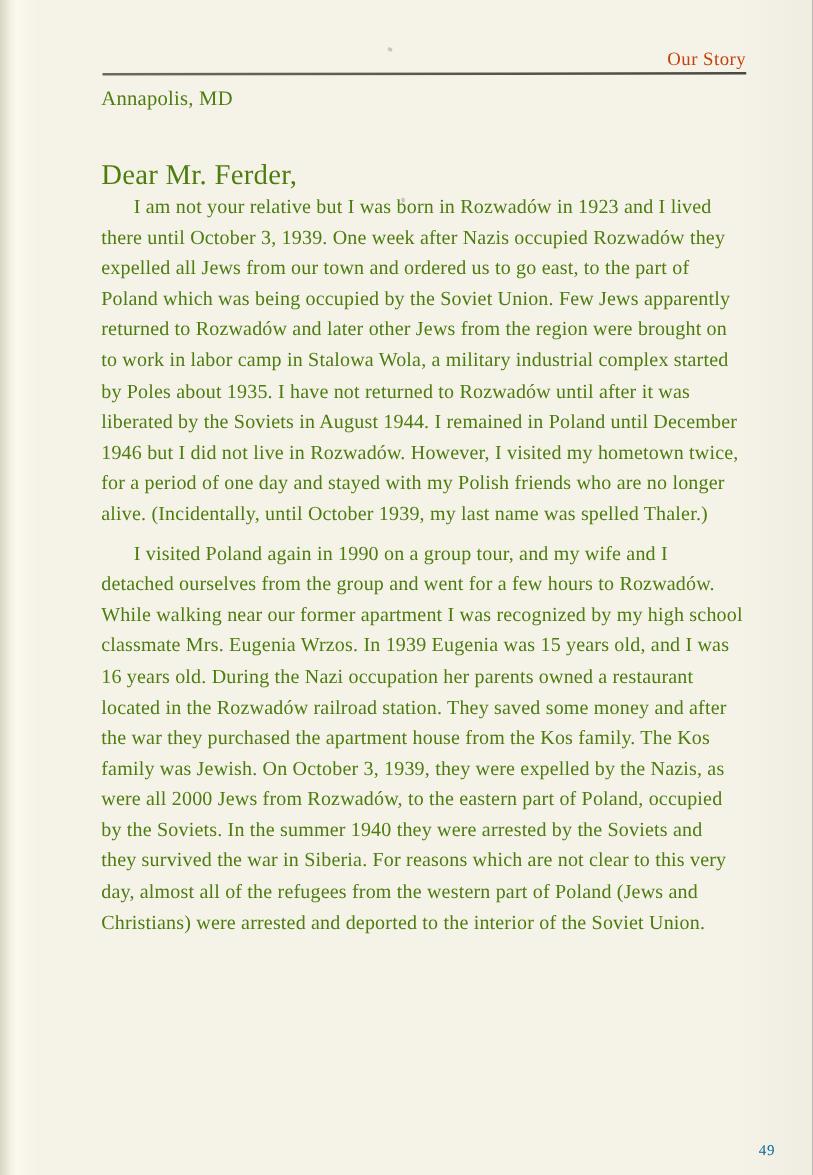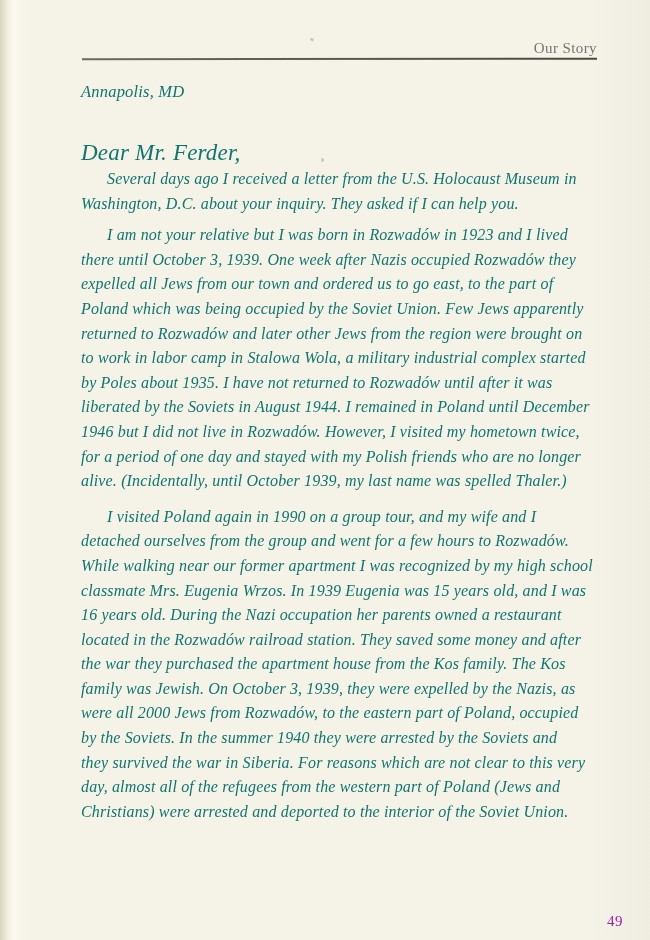--- a/index.html
+++ b/index.html
@@ -26,39 +26,38 @@
     right: 0; top: 0;
     width: 60px; height: 100%;
     background: linear-gradient(90deg, rgba(228,225,210,0) 0%, rgba(228,225,210,0.35) 100%);
   }
   .header-title {
     position: absolute;
     top: 40px;
     right: 53px;
     font-size: 15px;
     letter-spacing: 0.4px;
-    color: #737373;
+    color: #c2410c;
     text-align: center;
   }
   .header-rule {
     position: absolute;
     top: 58px;
     left: 82px;
     width: 515px;
     height: 2px;
     background: linear-gradient(90deg, #6a695f, #4a4941);
     transform: rotate(-0.08deg);
   }
   .letter {
     position: absolute;
     left: 81px;
-    top: 77px;
+    top: 64px;
     width: 527px;
-    font-style: italic;
-    color: #0f766e;
+    color: #4d7c0f;
   }
   .dateline { margin-bottom: 33px; }
   .dateline .dl-line {
     font-size: 16.5px;
     line-height: 30px;
     letter-spacing: 0.2px;
   }
   .salutation {
     font-size: 23px;
     line-height: 25px;
@@ -72,23 +71,23 @@
     letter-spacing: 0.15px;
     text-indent: 26px;
     white-space: pre;
     overflow: visible;
   }
   .body-block p:nth-child(2) { margin-bottom: 11px; }
   .page-number {
     position: absolute;
     left: 607px;
     top: 913px;
-    font-size: 15px;
+    font-size: 12px;
     letter-spacing: 0.5px;
-    color: #a21caf;
+    color: #0369a1;
   }
   .speck {
     position: absolute;
     border-radius: 50%;
     background: rgba(100, 98, 86, 0.3);
   }
   .speck-1 { left: 310px; top: 38px;  width: 4px; height: 3px; transform: rotate(30deg); }
   .speck-2 { left: 321px; top: 158px; width: 3px; height: 4px; }
 </style>
 </head>
@@ -100,22 +99,20 @@
 
   <span class="header-title">Our Story</span>
   <div class="header-rule"></div>
 
   <div class="letter">
     <div class="dateline">
       <div class="dl-line">Annapolis, MD</div>
     </div>
     <div class="salutation">Dear Mr. Ferder,</div>
     <div class="body-block">
-        <p>Several days ago I received a letter from the U.S. Holocaust Museum in
-Washington, D.C. about your inquiry. They asked if I can help you.</p>
         <p>I am not your relative but I was born in Rozwadów in 1923 and I lived
 there until October 3, 1939. One week after Nazis occupied Rozwadów they
 expelled all Jews from our town and ordered us to go east, to the part of
 Poland which was being occupied by the Soviet Union. Few Jews apparently
 returned to Rozwadów and later other Jews from the region were brought on
 to work in labor camp in Stalowa Wola, a military industrial complex started
 by Poles about 1935. I have not returned to Rozwadów until after it was
 liberated by the Soviets in August 1944. I remained in Poland until December
 1946 but I did not live in Rozwadów. However, I visited my hometown twice,
 for a period of one day and stayed with my Polish friends who are no longer

